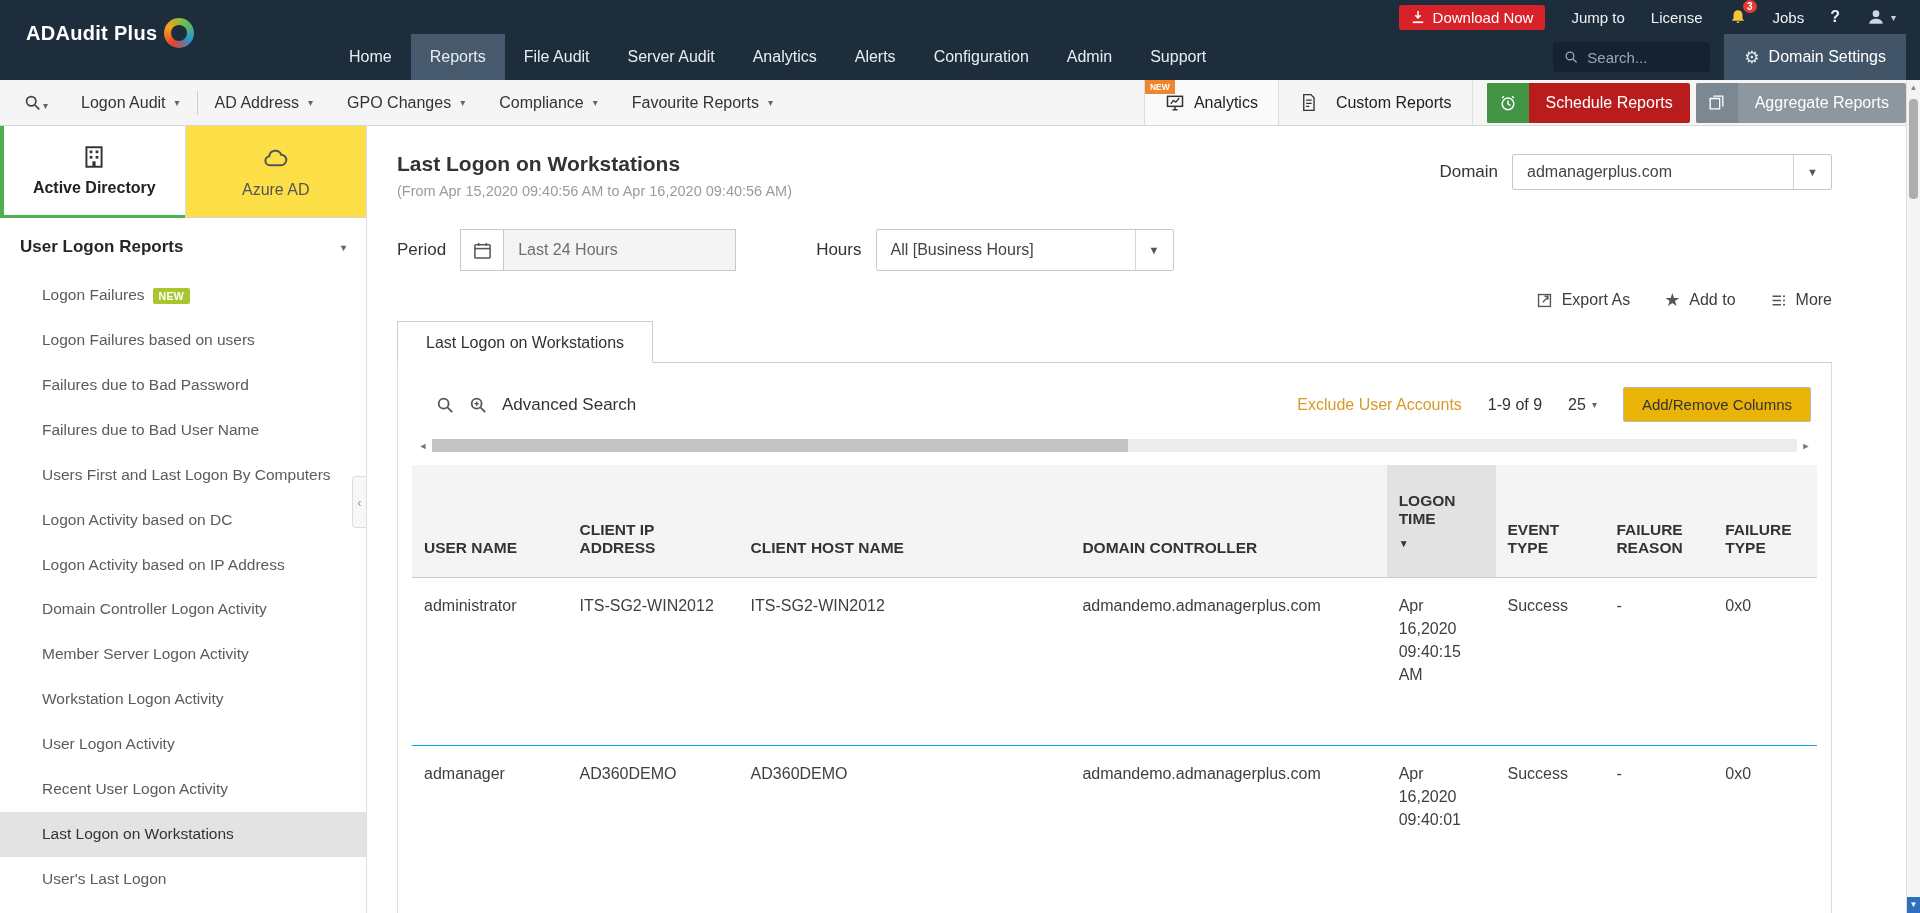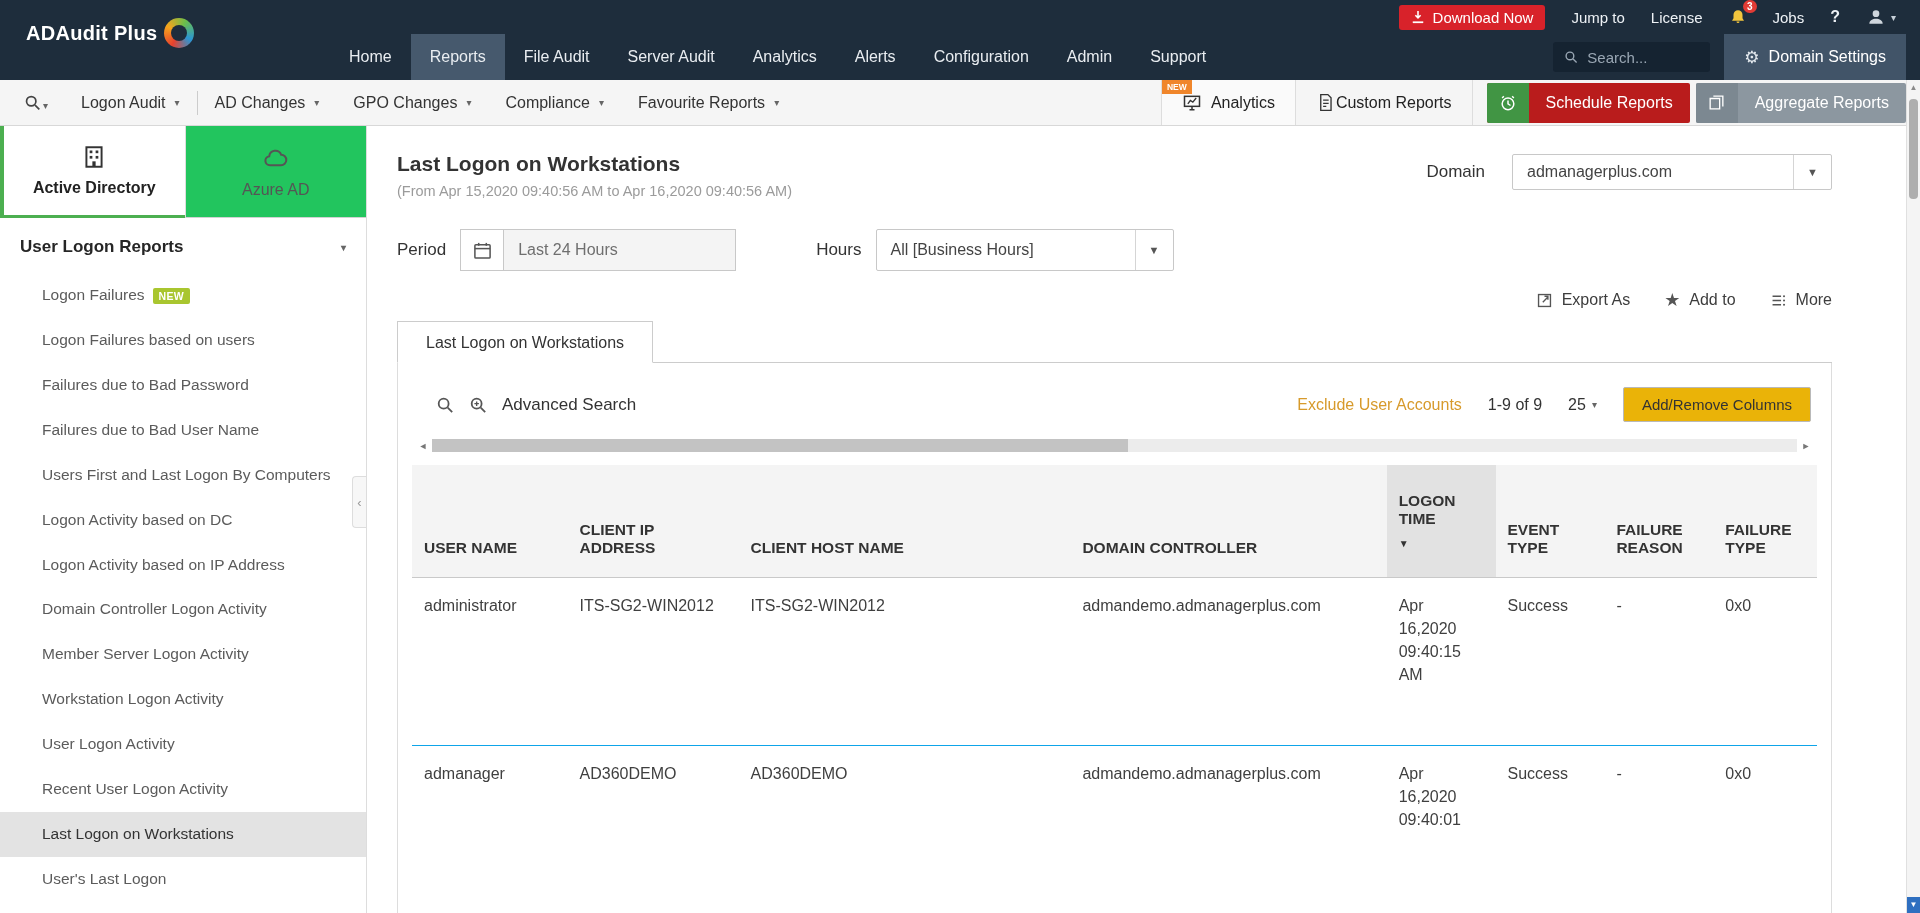--- a/index.html
+++ b/index.html
@@ -34,49 +34,49 @@
   .gear-glyph { font-size:17px; color:#e3e9ee; }
 
   
   .toolbar { position:absolute; top:80px; left:0; right:0; height:46px; background:#f5f5f5; border-bottom:1px solid #d8d8d8; display:flex; align-items:center; }
   .tb-search { padding:0 16px 0 24px; display:flex; align-items:flex-end; gap:2px; color:#444; cursor:pointer; }
   .tb-menu { display:flex; align-items:center; gap:9px; padding:0 17px; font-size:16px; color:#333; cursor:pointer; height:100%; }
   .tb-divider { width:1px; height:24px; background:#ccc; }
   .tb-right { margin-left:auto; display:flex; align-items:center; height:100%; }
   .tb-analytics { position:relative; height:100%; display:flex; align-items:center; gap:9px; padding:0 20px; border-left:1px solid #ddd; border-right:1px solid #ddd; font-size:16px; color:#222; background:#fafafa; cursor:pointer; }
   .ribbon { position:absolute; left:0; top:0; background:#f0862b; color:#fff; font-size:8.5px; font-weight:bold; padding:2px 5px; }
-  .tb-custom { height:100%; display:flex; align-items:center; gap:1px; padding:0 20px; border-right:1px solid #ddd; font-size:16px; color:#222; cursor:pointer; }
+  .tb-custom { height:100%; display:flex; align-items:center; gap:18px; padding:0 20px; border-right:1px solid #ddd; font-size:16px; color:#222; cursor:pointer; }
   .tb-btn { height:40px; display:flex; align-items:center; border-radius:2px; overflow:hidden; cursor:pointer; }
   .btn-schedule { background:#b91c1c; margin:0 6px 0 14px; }
   .btn-schedule .btn-ic { background:#419544; }
   .btn-aggregate { background:#8c97a0; margin-right:14px; }
   .btn-aggregate .btn-ic { background:#7c8891; }
   .tb-btn .btn-ic { width:42px; height:100%; display:flex; align-items:center; justify-content:center; }
   .tb-btn .btn-lb { padding:0 17px; font-size:16px; color:#fff; }
 
   
   .sidebar { position:absolute; top:126px; left:0; width:367px; bottom:0; background:#fff; border-right:1px solid #ddd; overflow:hidden; }
   .side-tabs { display:flex; height:92px; }
   .side-tab { flex:1; display:flex; flex-direction:column; align-items:center; justify-content:center; gap:9px; cursor:pointer; color:#333; }
   .side-tab .lb { font-size:16px; }
   .side-tab.active { background:#fff; border-bottom:3px solid #4caf50; border-left:4px solid #4caf50; }
   .side-tab.active .lb { font-weight:bold; color:#222; }
-  .side-tab.inactive { background:#22c55e; border-bottom:1px solid #d2d2d2; border-left:1px solid #ddd; color:#555; }
+  .side-tab.inactive { background:#fde047; border-bottom:1px solid #d2d2d2; border-left:1px solid #ddd; color:#555; }
   .side-section { display:flex; align-items:center; justify-content:space-between; padding:19px 20px 16px; font-size:17px; color:#262626; font-weight:600; cursor:pointer; }
   .side-item { padding:12px 20px 12px 42px; font-size:15.5px; color:#5b5b5b; cursor:pointer; line-height:1.35; }
   .side-item.selected { background:#e3e3e3; color:#333; }
   .new-badge { background:#a9c62f; color:#fff; font-size:10.5px; font-weight:bold; padding:2px 6px; border-radius:2px; margin-left:8px; letter-spacing:.3px; }
   .collapse-handle { position:absolute; right:0; top:350px; width:14px; height:52px; background:#f7f7f7; border:1px solid #ddd; border-right:none; border-radius:4px 0 0 4px; display:flex; align-items:center; justify-content:center; color:#999; font-size:13px; cursor:pointer; }
 
   
   .main { position:absolute; left:367px; top:126px; right:0; bottom:0; padding:26px 88px 0 30px; overflow:hidden; background:#fff; }
   .title-row { display:flex; justify-content:space-between; align-items:flex-start; }
   .report-title { font-size:21px; color:#333; font-weight:600; }
   .report-subtitle { font-size:14.5px; color:#9b9b9b; margin-top:7px; }
-  .domain-group { display:flex; align-items:center; gap:27px; margin-top:2px; }
+  .domain-group { display:flex; align-items:center; gap:14px; margin-top:2px; }
   .domain-label, .filter-label { font-size:17px; color:#333; }
   .select-box { display:flex; align-items:stretch; border:1px solid #c8c8c8; border-radius:2px; background:#fff; height:36px; cursor:pointer; }
   .select-value { display:flex; align-items:center; padding:0 14px; font-size:16px; color:#444; }
   .select-arrow { width:38px; border-left:1px solid #d5d5d5; display:flex; align-items:center; justify-content:center; color:#555; font-size:11px; }
   .domain-group .select-value { width:280px; }
 
   .filter-row { display:flex; align-items:center; margin-top:30px; }
   .filter-label { margin-right:14px; }
   .cal-btn { width:44px; height:42px; border:1px solid #c8c8c8; background:#fff; display:flex; align-items:center; justify-content:center; color:#555; cursor:pointer; }
   .period-input { width:232px; height:42px; border:1px solid #c8c8c8; border-left:none; background:#f4f4f4; color:#6f6f6f; font-size:16px; padding:0 14px; font-family:inherit; outline:none; }
@@ -203,21 +203,21 @@
           </svg>
       </span>
       <span class="caret-dark">▾</span>
     </div>
     <div class="tb-menu">
       <span>Logon Audit</span>
       <span class="caret-dark">▾</span>
     </div>
     <div class="tb-divider"></div>
     <div class="tb-menu">
-      <span>AD Changes</span>
+      <span>AD Address</span>
       <span class="caret-dark">▾</span>
     </div>
     <div class="tb-menu">
       <span>GPO Changes</span>
       <span class="caret-dark">▾</span>
     </div>
     <div class="tb-menu">
       <span>Compliance</span>
       <span class="caret-dark">▾</span>
     </div>

